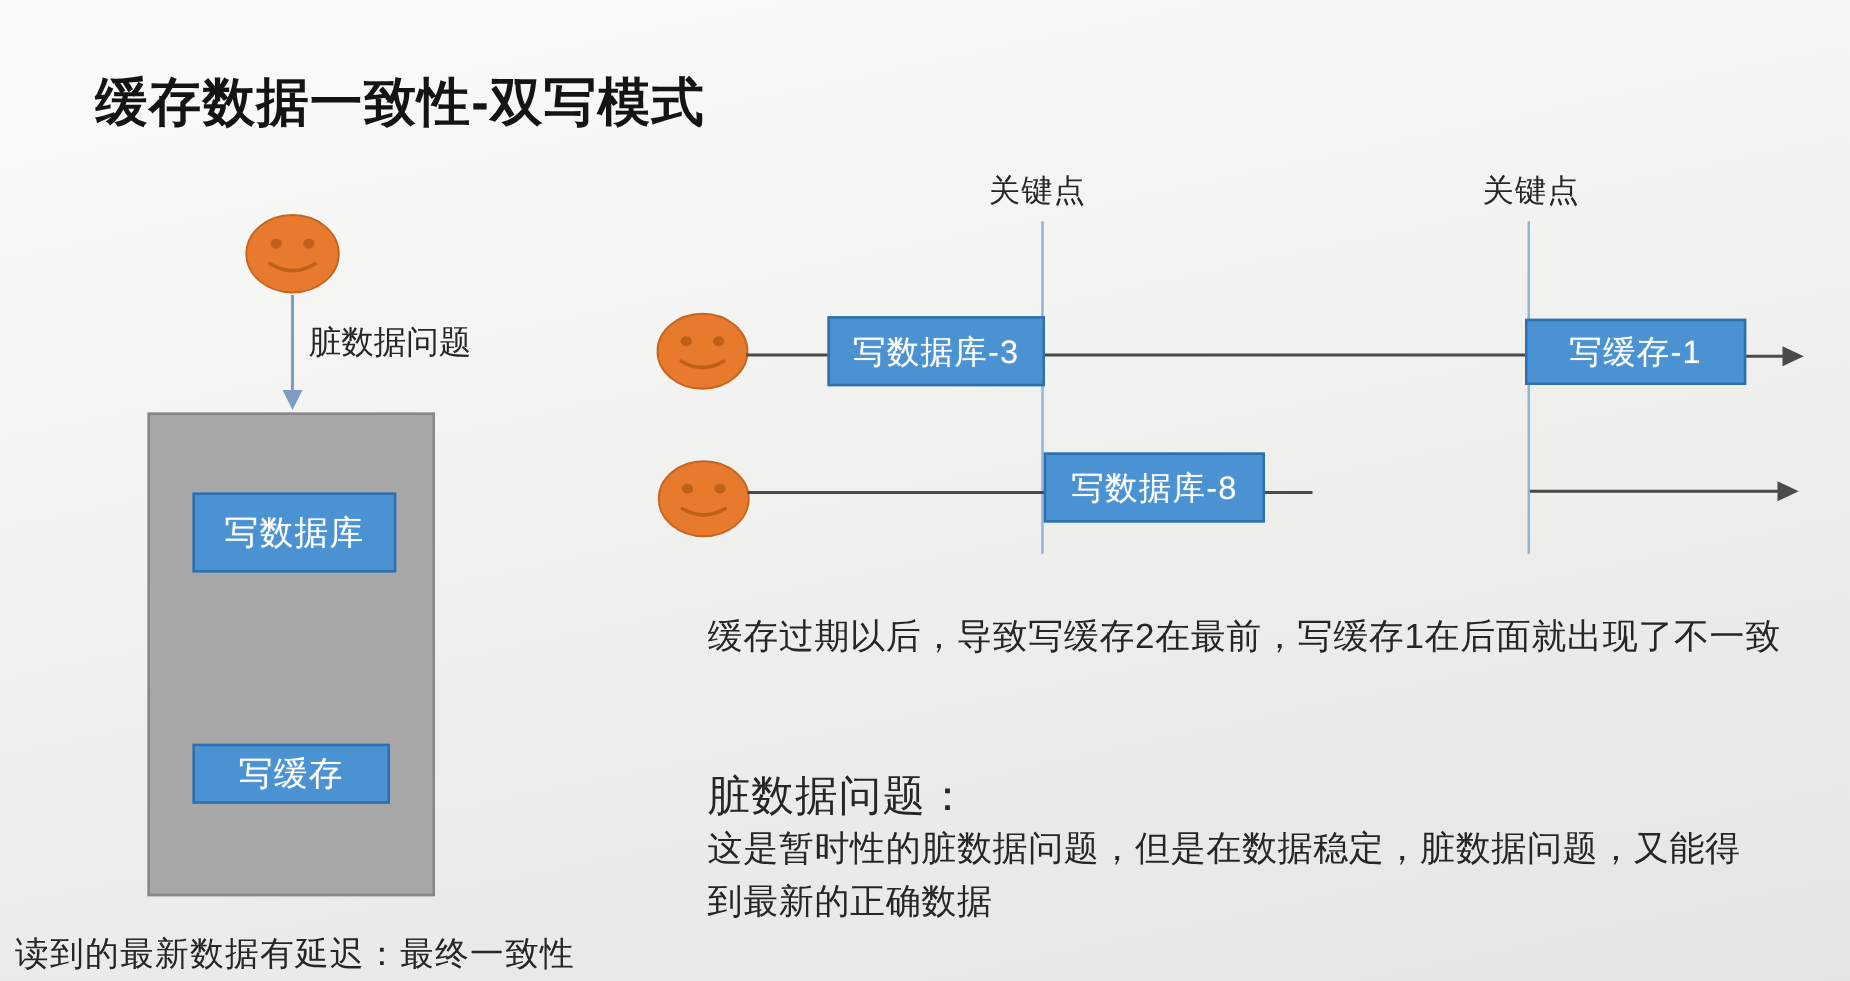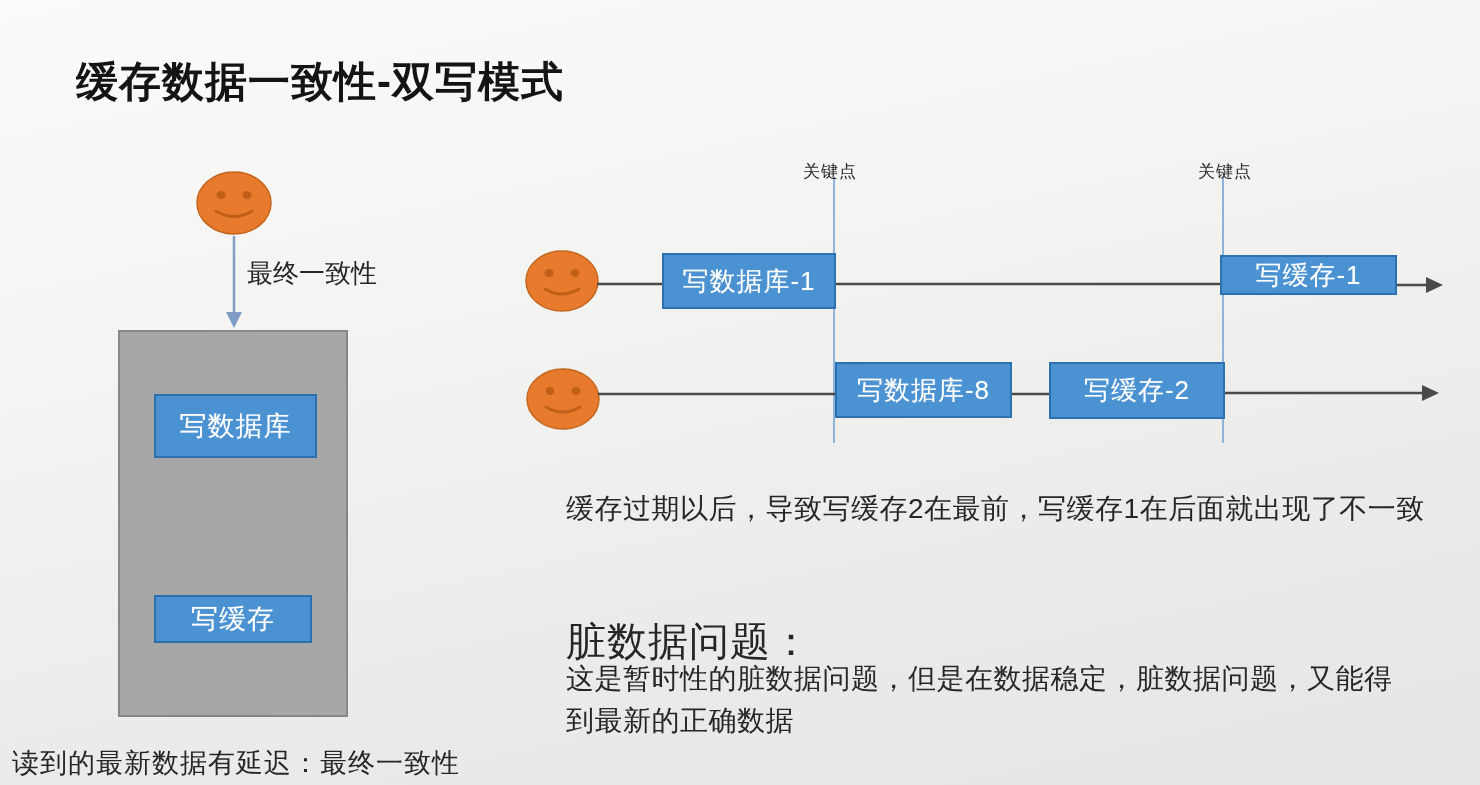--- a/index.html
+++ b/index.html
@@ -28,29 +28,29 @@
     border:2px solid var(--box-border,#2e6fad);
     box-sizing:border-box;
     color:var(--box-text,#ffffff);
     display:flex;align-items:center;justify-content:center;
     font-size:26px;letter-spacing:1px;
     text-shadow:0 0 1px rgba(255,255,255,.4);
   }
   #write-db-box{left:154px;top:394px;width:163px;height:64px;font-size:27px;text-align:right;}
   #write-cache-box{left:154px;top:595px;width:158px;height:48px;font-size:27px;}
   #left-caption{left:12px;top:745px;font-size:27px;letter-spacing:1px;}
-  .keypoint{top:136px;font-size:17px;transform:translateX(-50%);letter-spacing:1px;margin-top:24px;}
+  .keypoint{top:136px;font-size:25px;transform:translateX(-50%);letter-spacing:1px;}
   #keypoint-1{left:830px;}
   #keypoint-2{left:1225px;}
   #t1-write-db-box{left:662px;top:253px;width:174px;height:56px;}
-  #t1-write-cache-box{left:1220px;top:255px;width:177px;height:40px;}
+  #t1-write-cache-box{left:1220px;top:255px;width:177px;height:53px;}
   #t2-write-db-box{left:835px;top:362px;width:177px;height:56px;}
   #t2-write-cache-box{left:1049px;top:362px;width:176px;height:57px;}
   #note-inconsistency{left:566px;top:490px;font-size:28px;white-space:nowrap;letter-spacing:0.5px;}
-  #dirty-title{left:566px;top:614px;font-size:40px;letter-spacing:1px;}
+  #dirty-title{left:566px;top:614px;font-size:34px;letter-spacing:1px;}
   #dirty-body{left:566px;top:658px;width:832px;font-size:28px;line-height:42px;letter-spacing:0.5px;}
   svg{display:block;}
 </style>
 </head>
 <body>
 
 <div id="stage">
 
   <svg class="abs" style="left:0;top:0;" width="1480" height="785" viewBox="0 0 1480 785">
 
@@ -93,32 +93,31 @@
     <g style="stroke:var(--timeline-color,#4a4a4a);stroke-width:2.5">
       <line x1="598" y1="394" x2="836" y2="394"></line>
       <line x1="1011" y1="394" x2="1050" y2="394"></line>
       <line x1="1224" y1="393" x2="1426" y2="393"></line>
     </g>
     <polygon points="1422,385 1422,401 1439,393" style="fill:var(--timeline-color,#4a4a4a)"></polygon>
   </svg>
 
   <div id="title" class="abs">缓存数据一致性-双写模式</div>
 
-  <div id="update-label" class="abs label">最终一致性</div>
+  <div id="update-label" class="abs label">脏数据问题</div>
   <div id="gray-box" class="abs"></div>
   <div id="write-db-box" class="abs blue-box">写数据库</div>
   <div id="write-cache-box" class="abs blue-box">写缓存</div>
   <div id="left-caption" class="abs label">读到的最新数据有延迟：最终一致性</div>
 
   <div id="keypoint-1" class="abs label keypoint">关键点</div>
   <div id="keypoint-2" class="abs label keypoint">关键点</div>
 
-  <div id="t1-write-db-box" class="abs blue-box">写数据库-1</div>
+  <div id="t1-write-db-box" class="abs blue-box">写数据库-3</div>
   <div id="t1-write-cache-box" class="abs blue-box">写缓存-1</div>
 
   <div id="t2-write-db-box" class="abs blue-box">写数据库-8</div>
-  <div id="t2-write-cache-box" class="abs blue-box">写缓存-2</div>
 
   <div id="note-inconsistency" class="abs label">缓存过期以后，导致写缓存2在最前，写缓存1在后面就出现了不一致</div>
   <div id="dirty-title" class="abs label">脏数据问题：</div>
   <div id="dirty-body" class="abs label">这是暂时性的脏数据问题，但是在数据稳定，脏数据问题，又能得到最新的正确数据</div>
 
 </div>
 
 </body></html>

